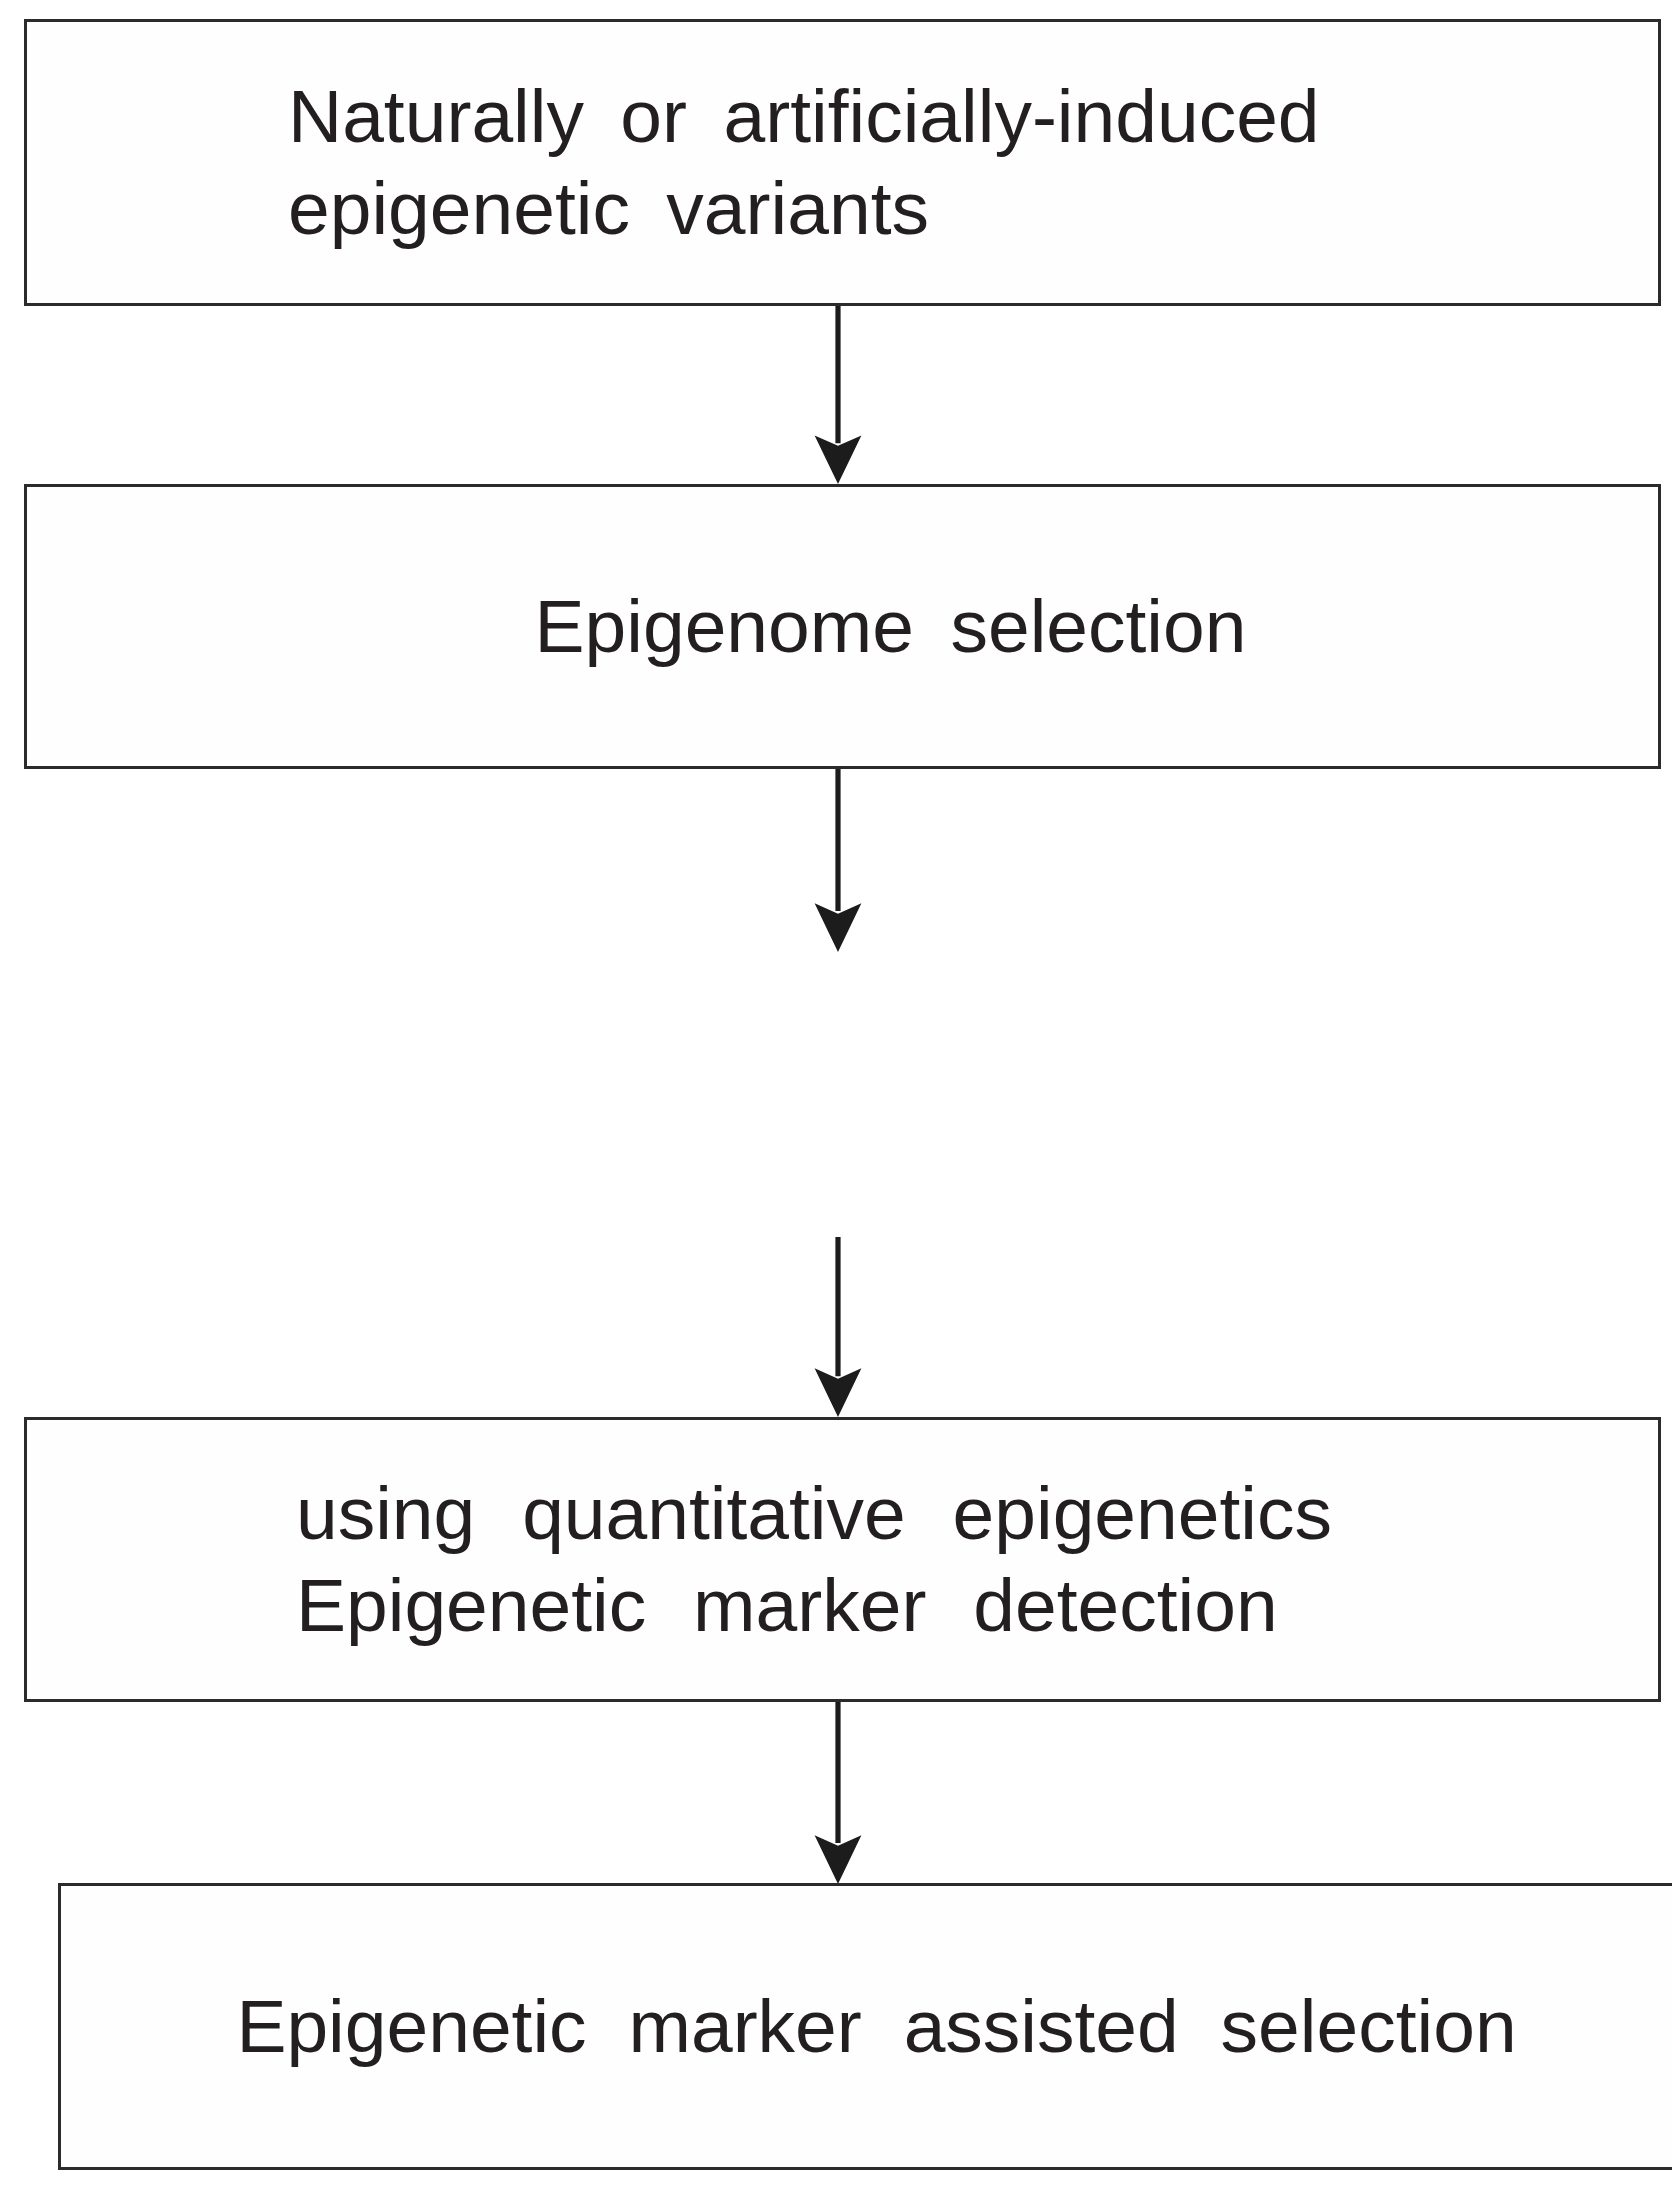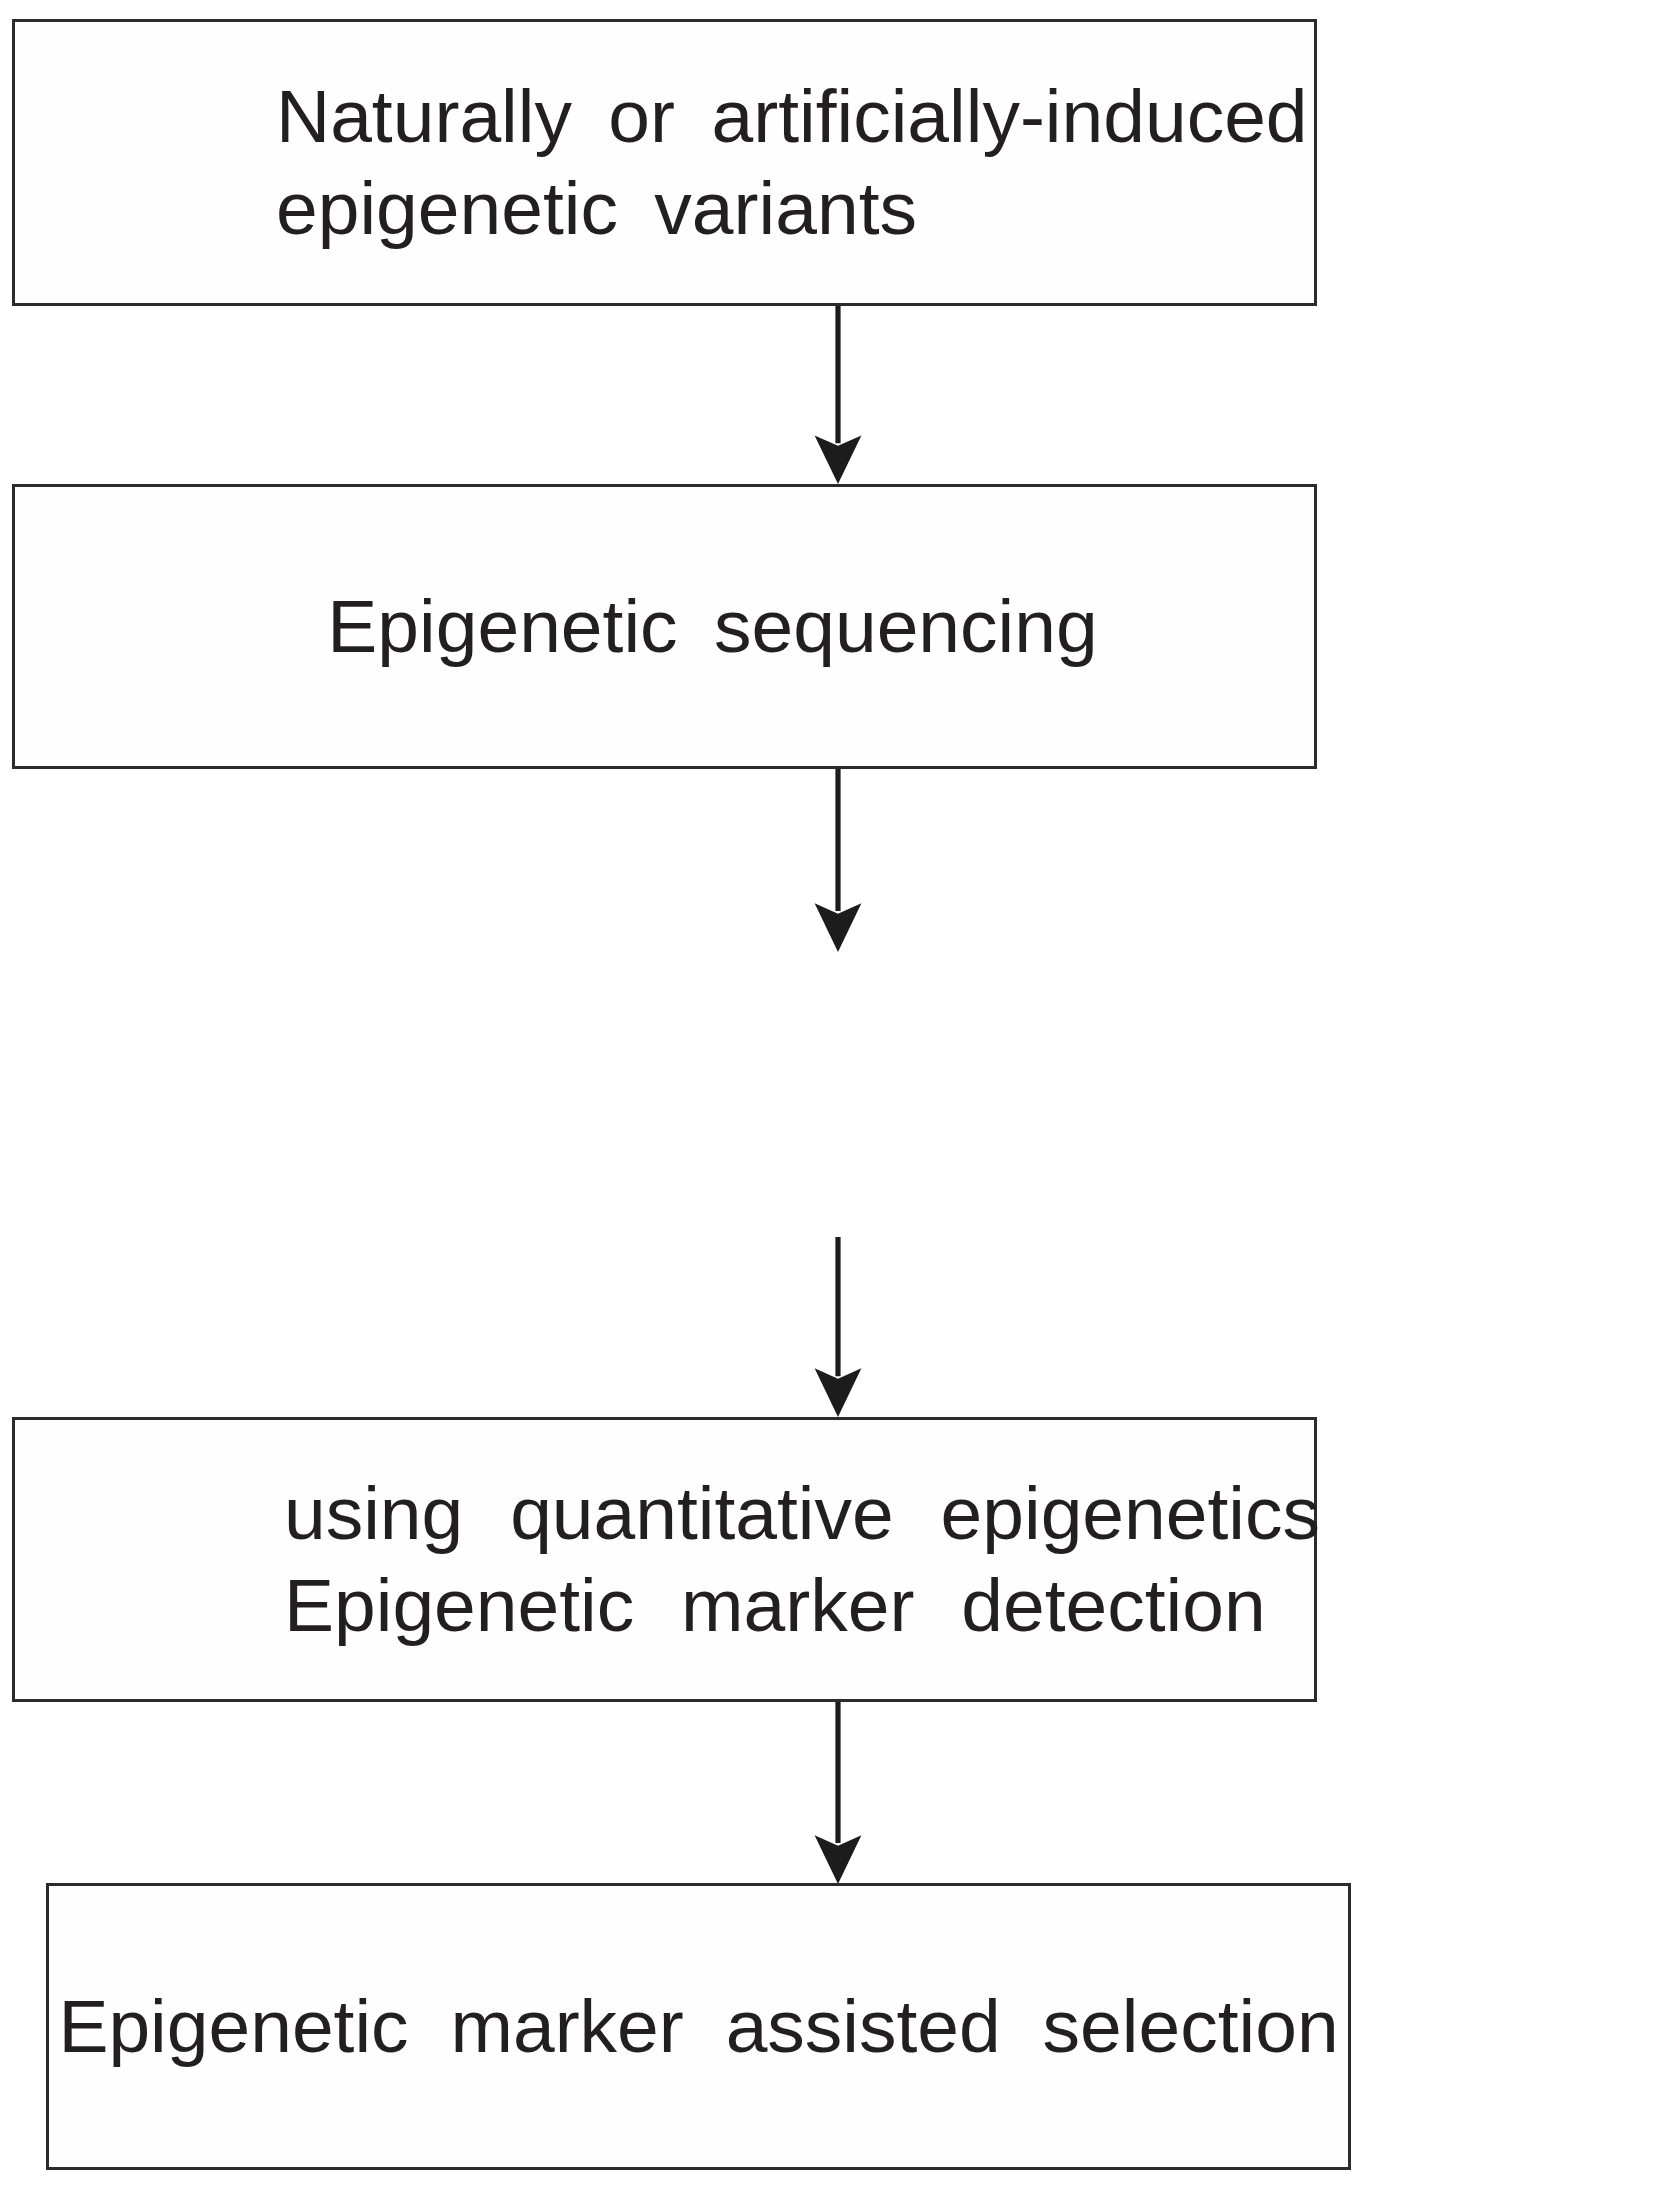--- a/index.html
+++ b/index.html
@@ -11,22 +11,22 @@
     position: relative;
     width: 1673px;
     height: 2194px;
     background: #ffffff;
     font-family: "Liberation Sans", "DejaVu Sans", sans-serif;
     color: #231f20;
     overflow: hidden;
   }
   .flow-box {
     position: absolute;
-    left: 12px;
-    width: 1305px;
+    left: 24px;
+    width: 1637px;
     box-sizing: border-box;
     border: 3.5px solid #2b2b2b;
     background: #fefefe;
     display: flex;
     flex-direction: column;
     justify-content: center;
     font-size: 75px;
     line-height: 1.22;
     letter-spacing: 0px;
     word-spacing: 15.6px;
@@ -64,21 +64,21 @@
     <span class="line">Naturally or artificially-induced</span>
     <span class="line">epigenetic variants</span>
   </div>
 
   <svg class="flow-arrow" id="arrow-1" viewBox="0 0 60 205" preserveAspectRatio="none">
     <line x1="30" y1="0" x2="30" y2="158"></line>
     <polygon points="30,205 3,149 30,161 57,149"></polygon>
   </svg>
 
   <div class="flow-box" id="box-2">
-    <span class="line">Epigenetic sequencing</span>
+    <span class="line">Epigenome selection</span>
   </div>
 
   <svg class="flow-arrow" id="arrow-2" viewBox="0 0 60 210" preserveAspectRatio="none">
     <line x1="30" y1="0" x2="30" y2="163"></line>
     <polygon points="30,210 3,154 30,166 57,154"></polygon>
   </svg>
 
 
   <svg class="flow-arrow" id="arrow-3" viewBox="0 0 60 207" preserveAspectRatio="none">
     <line x1="30" y1="0" x2="30" y2="160"></line>

